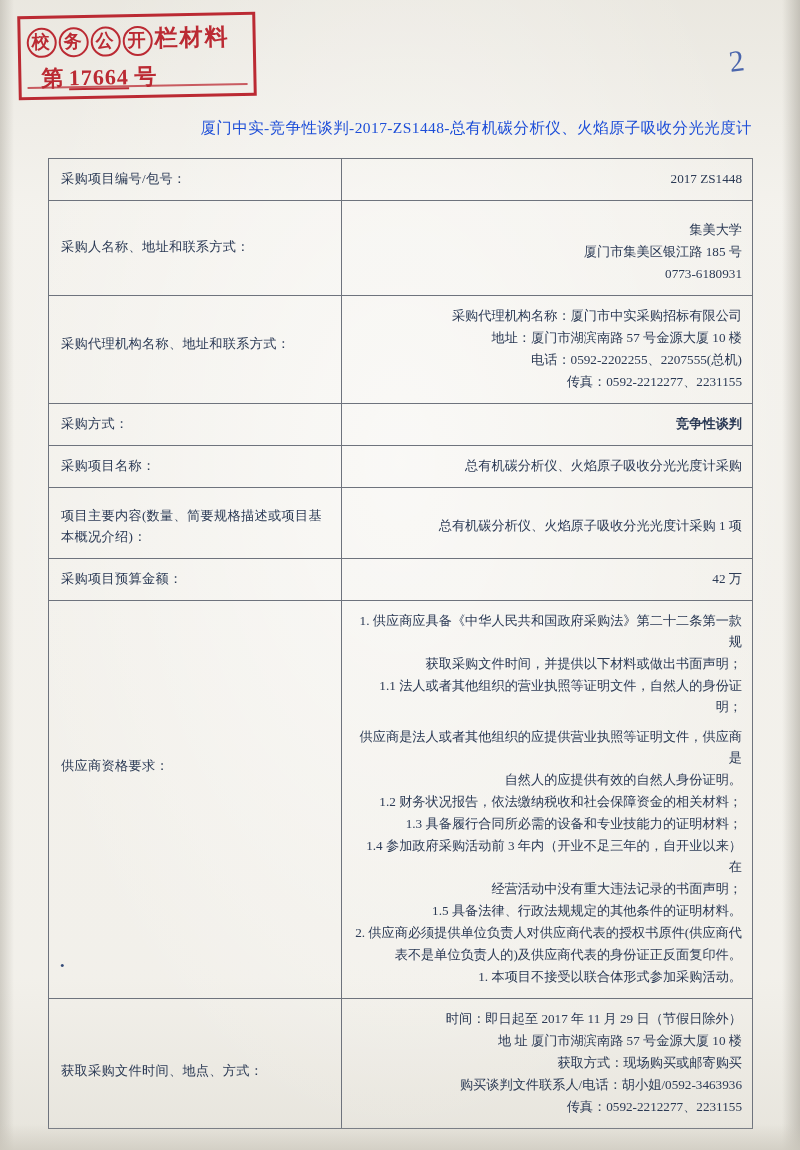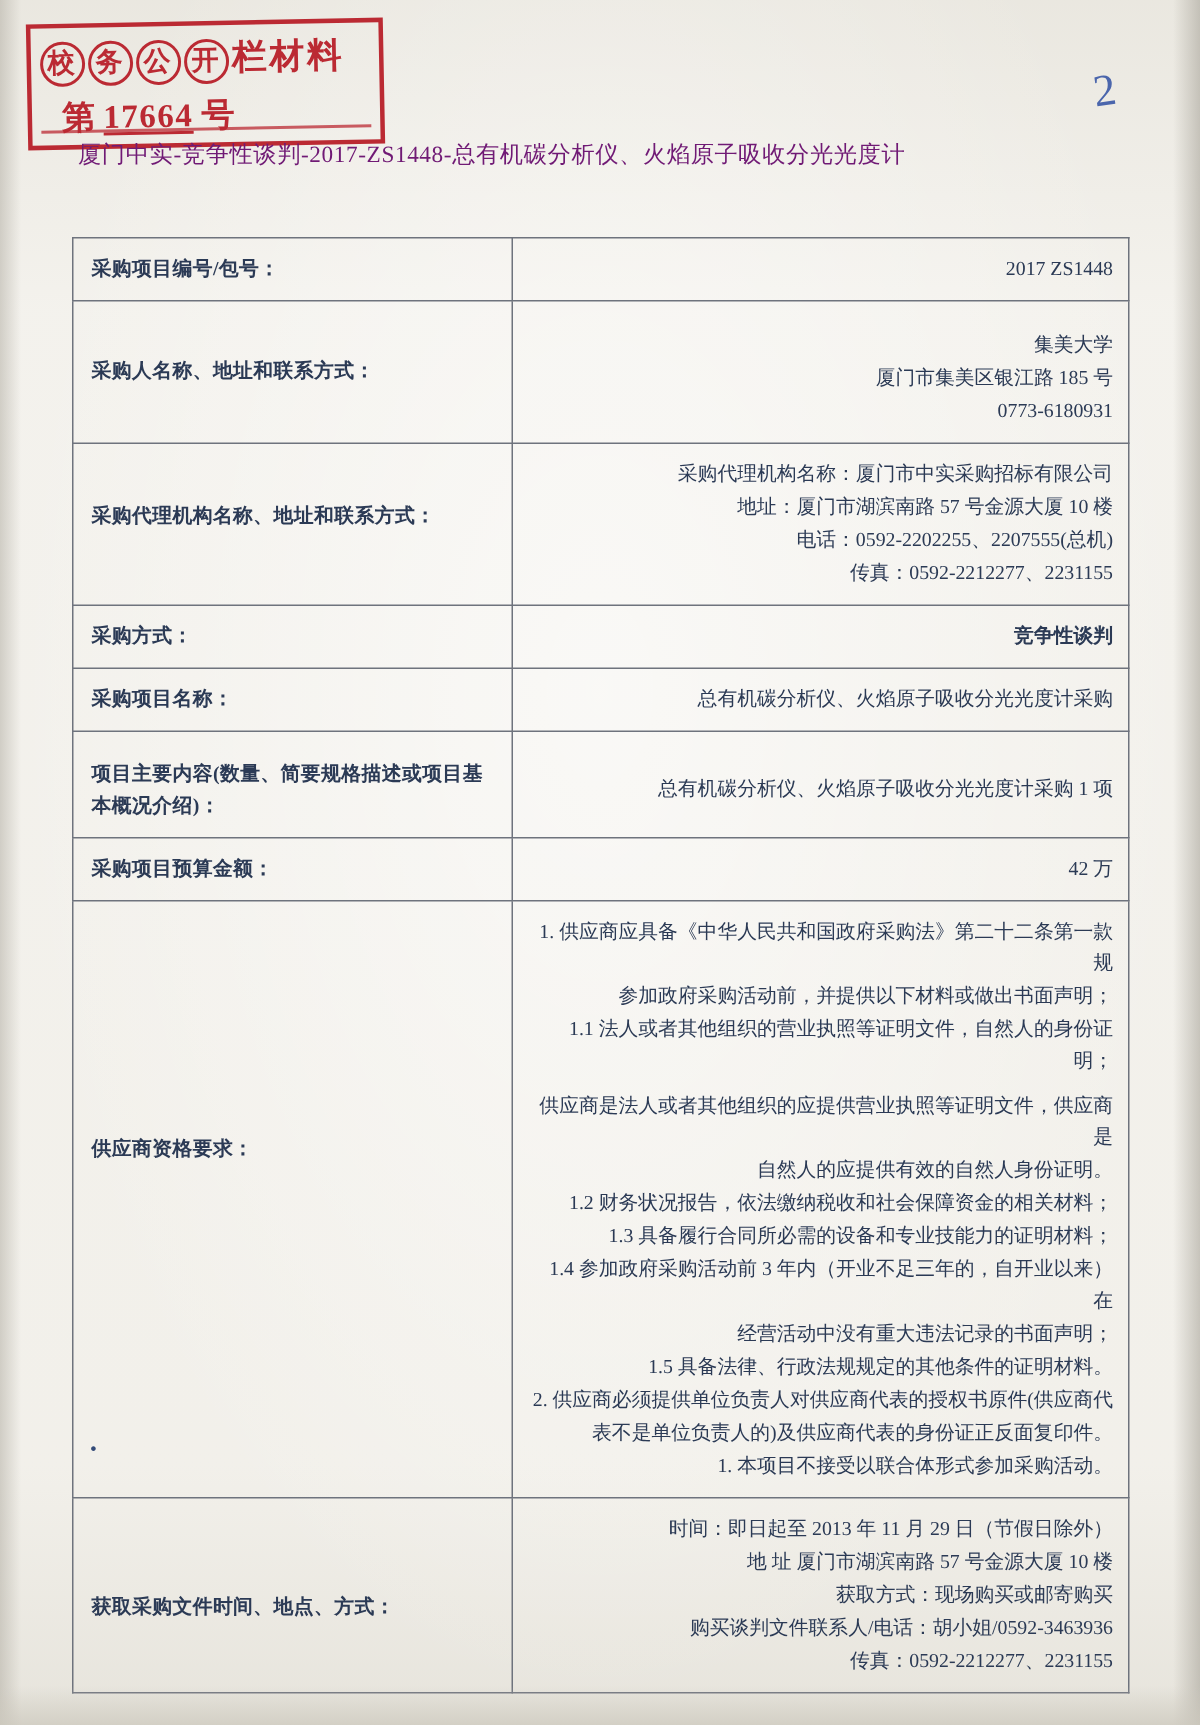--- a/index.html
+++ b/index.html
@@ -101,24 +101,24 @@
     color: #2f4fa3;
     font-family: "Liberation Serif", serif;
     transform: rotate(-8deg);
     opacity: .85;
   }
 
   
   .title-wrap {
     position: absolute;
     left: 52px;
-    top: 92px;
+    top: 116px;
     width: 700px;
-    text-align: left;
-    color: #701a75;
+    text-align: right;
+    color: #1d4ed8;
   }
   .title-line {
     font-size: 15.5px;
     line-height: 23px;
     letter-spacing: .4px;
     white-space: nowrap;
   }
   .title-line.second {
     letter-spacing: 1px;
   }
@@ -135,21 +135,21 @@
   table.doc td {
     border: 1px solid #6e737d;
     vertical-align: top;
     padding: 9px 10px 11px 12px;
     font-size: 13.2px;
     line-height: 21px;
     color: #2b3a55;
   }
   td.label {
     width: 270px;
-    font-weight: bold;
+    font-weight: normal;
     font-size: 13.6px;
     color: #1f2b44;
     letter-spacing: .3px;
   }
   td.value {
     color: #2f4466;
     text-align: right;
   }
   .vmid {
     
@@ -278,42 +278,42 @@
         <p class="p">42 万</p>
       </td>
     </tr>
 
     <tr>
       <td class="label">
         <div style="margin-top:145px;">供应商资格要求：</div>
       </td>
       <td class="value">
         <p class="p">1. 供应商应具备《中华人民共和国政府采购法》第二十二条第一款规</p>
-        <p class="p">参加政府采购活动前，并提供以下材料或做出书面声明；</p>
+        <p class="p">获取采购文件时间，并提供以下材料或做出书面声明；</p>
         <p class="p">1.1 法人或者其他组织的营业执照等证明文件，自然人的身份证明；</p>
         <div class="gapline"></div>
         <p class="p">供应商是法人或者其他组织的应提供营业执照等证明文件，供应商是</p>
         <p class="p">自然人的应提供有效的自然人身份证明。</p>
         <p class="p">1.2 财务状况报告，依法缴纳税收和社会保障资金的相关材料；</p>
         <p class="p">1.3 具备履行合同所必需的设备和专业技能力的证明材料；</p>
         <p class="p">1.4 参加政府采购活动前 3 年内（开业不足三年的，自开业以来）在</p>
         <p class="p">经营活动中没有重大违法记录的书面声明；</p>
         <p class="p">1.5 具备法律、行政法规规定的其他条件的证明材料。</p>
         <p class="p">2. 供应商必须提供单位负责人对供应商代表的授权书原件(供应商代</p>
         <p class="p">表不是单位负责人的)及供应商代表的身份证正反面复印件。</p>
         <p class="p">1. 本项目不接受以联合体形式参加采购活动。</p>
       </td>
     </tr>
 
     <tr>
       <td class="label">
         <div style="margin-top:52px;">获取采购文件时间、地点、方式：</div>
       </td>
       <td class="value">
-        <p class="p">时间：即日起至 2013 年 11 月 29 日（节假日除外）</p>
+        <p class="p">时间：即日起至 2017 年 11 月 29 日（节假日除外）</p>
         <p class="p">地  址  厦门市湖滨南路 57 号金源大厦 10 楼</p>
         <p class="p">获取方式：现场购买或邮寄购买</p>
         <p class="p">购买谈判文件联系人/电话：胡小姐/0592-3463936</p>
         <p class="p">传真：0592-2212277、2231155</p>
       </td>
     </tr>
   </tbody>
 </table>
 
 <div class="tiny-tick">•</div>

